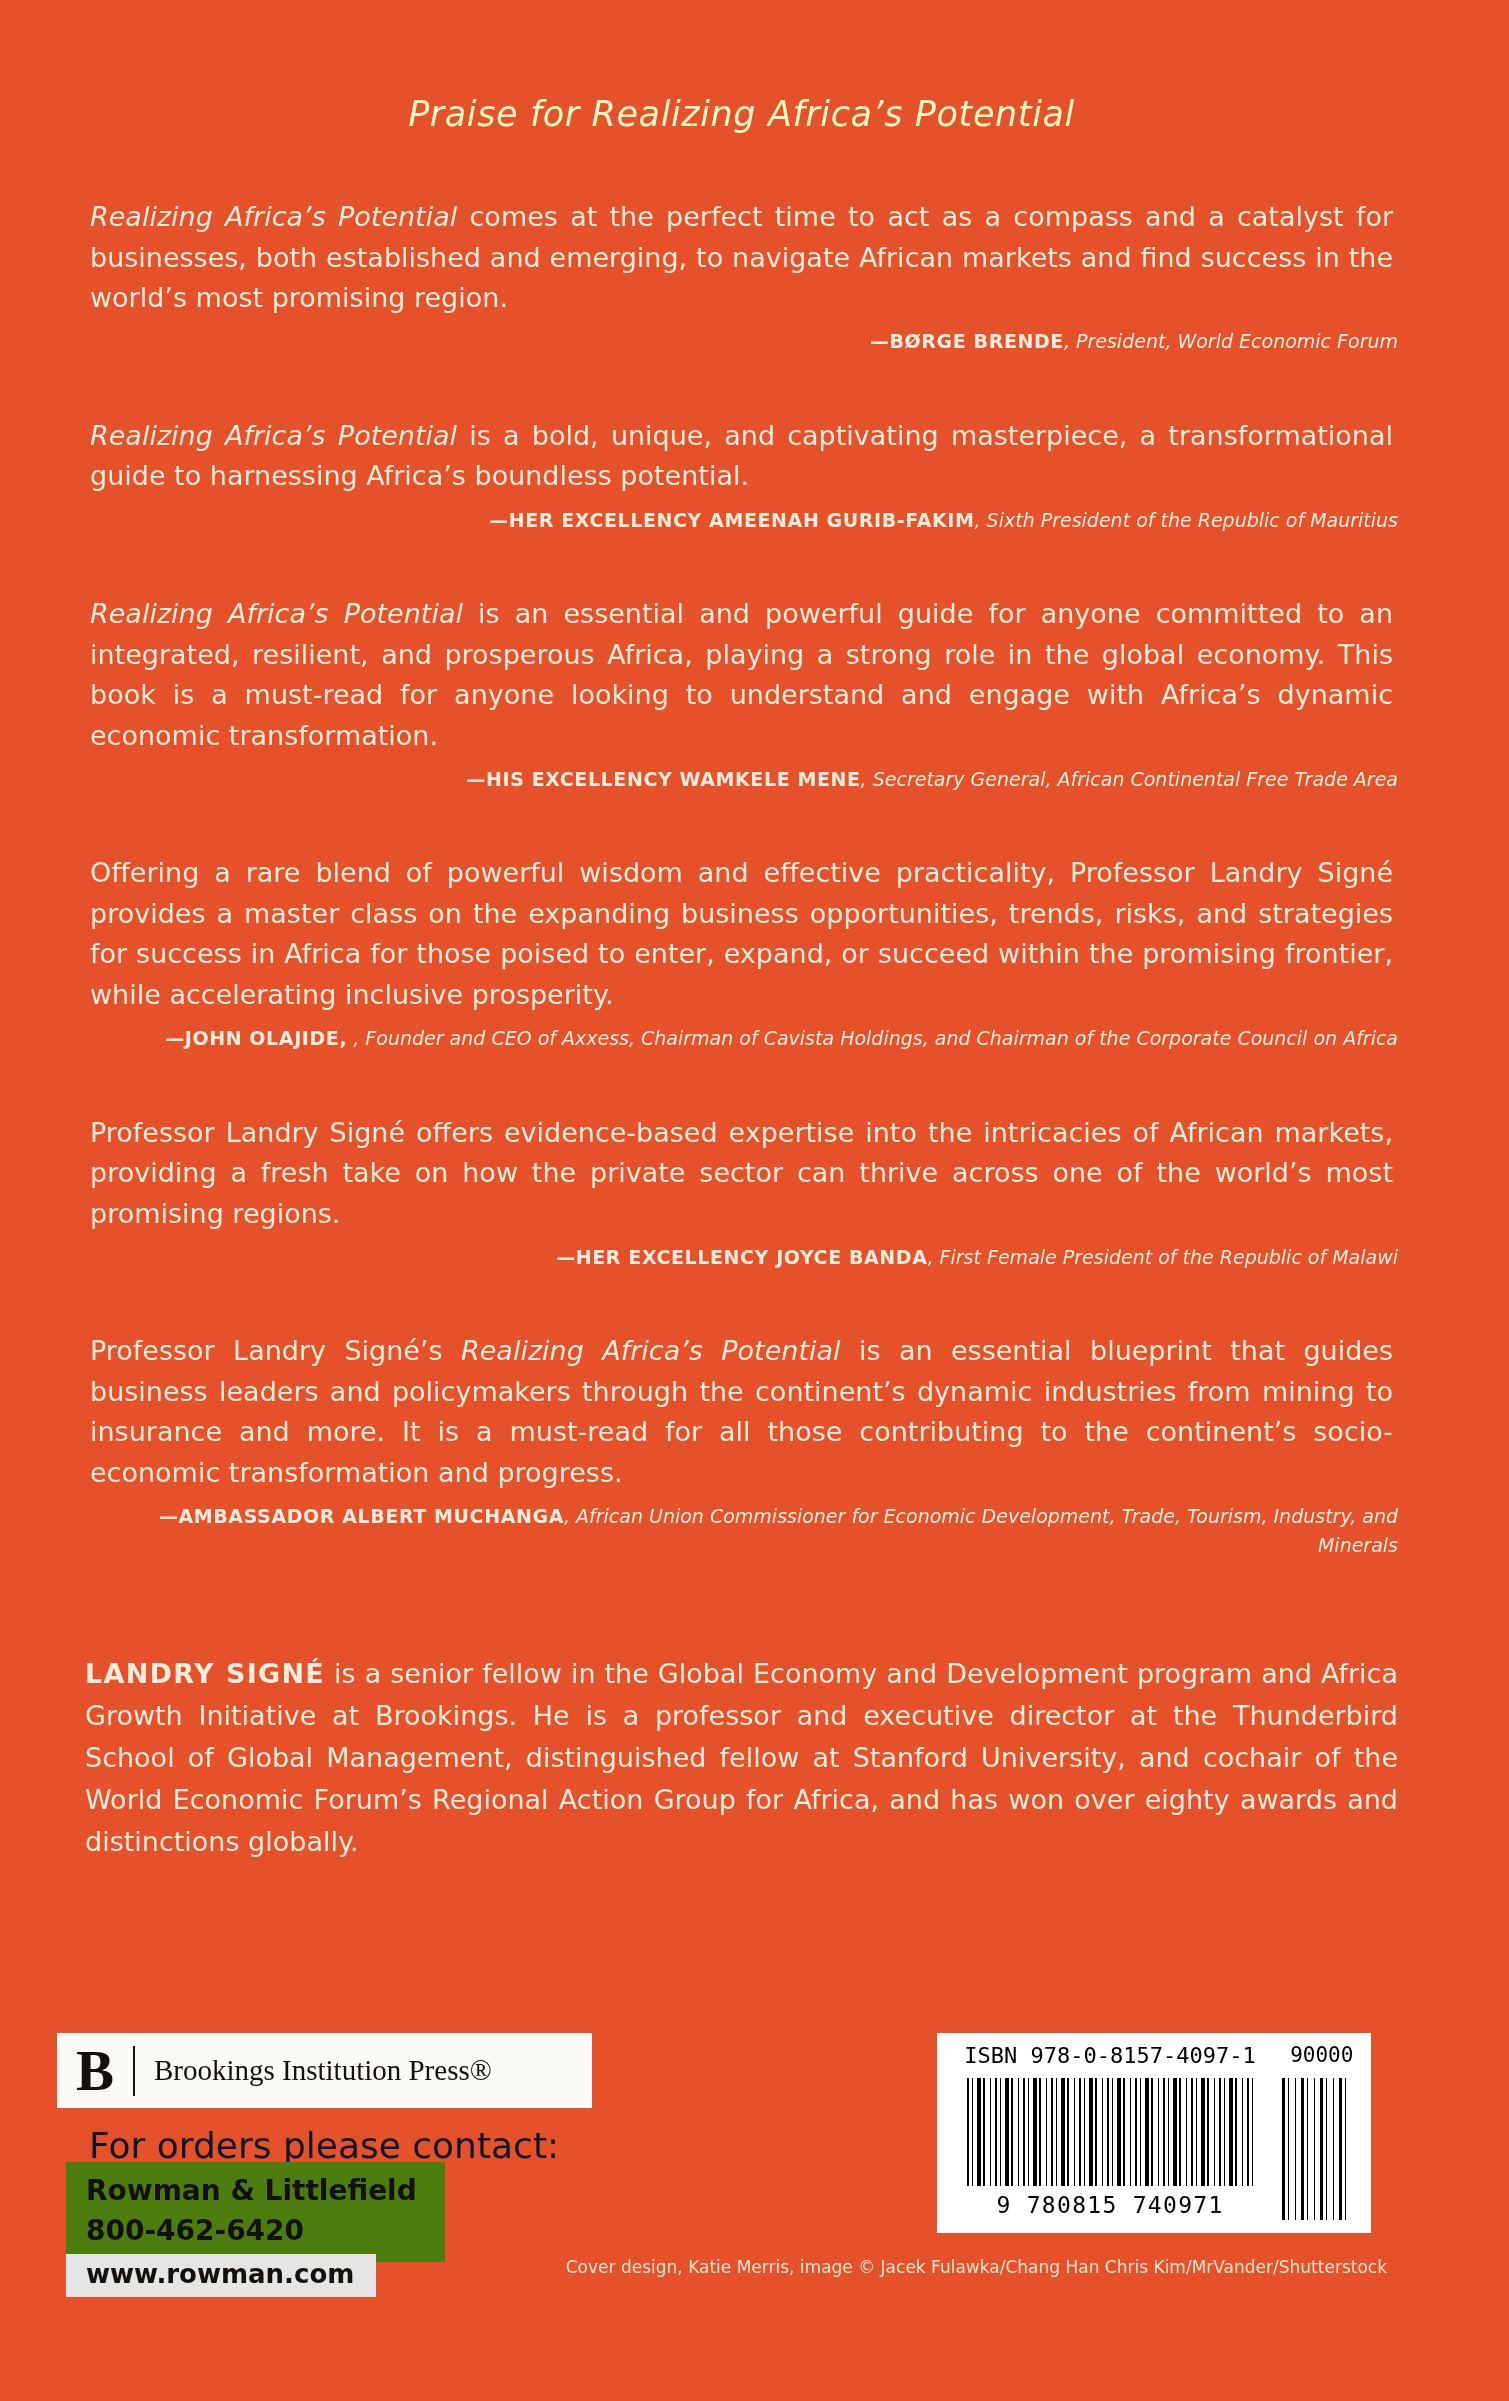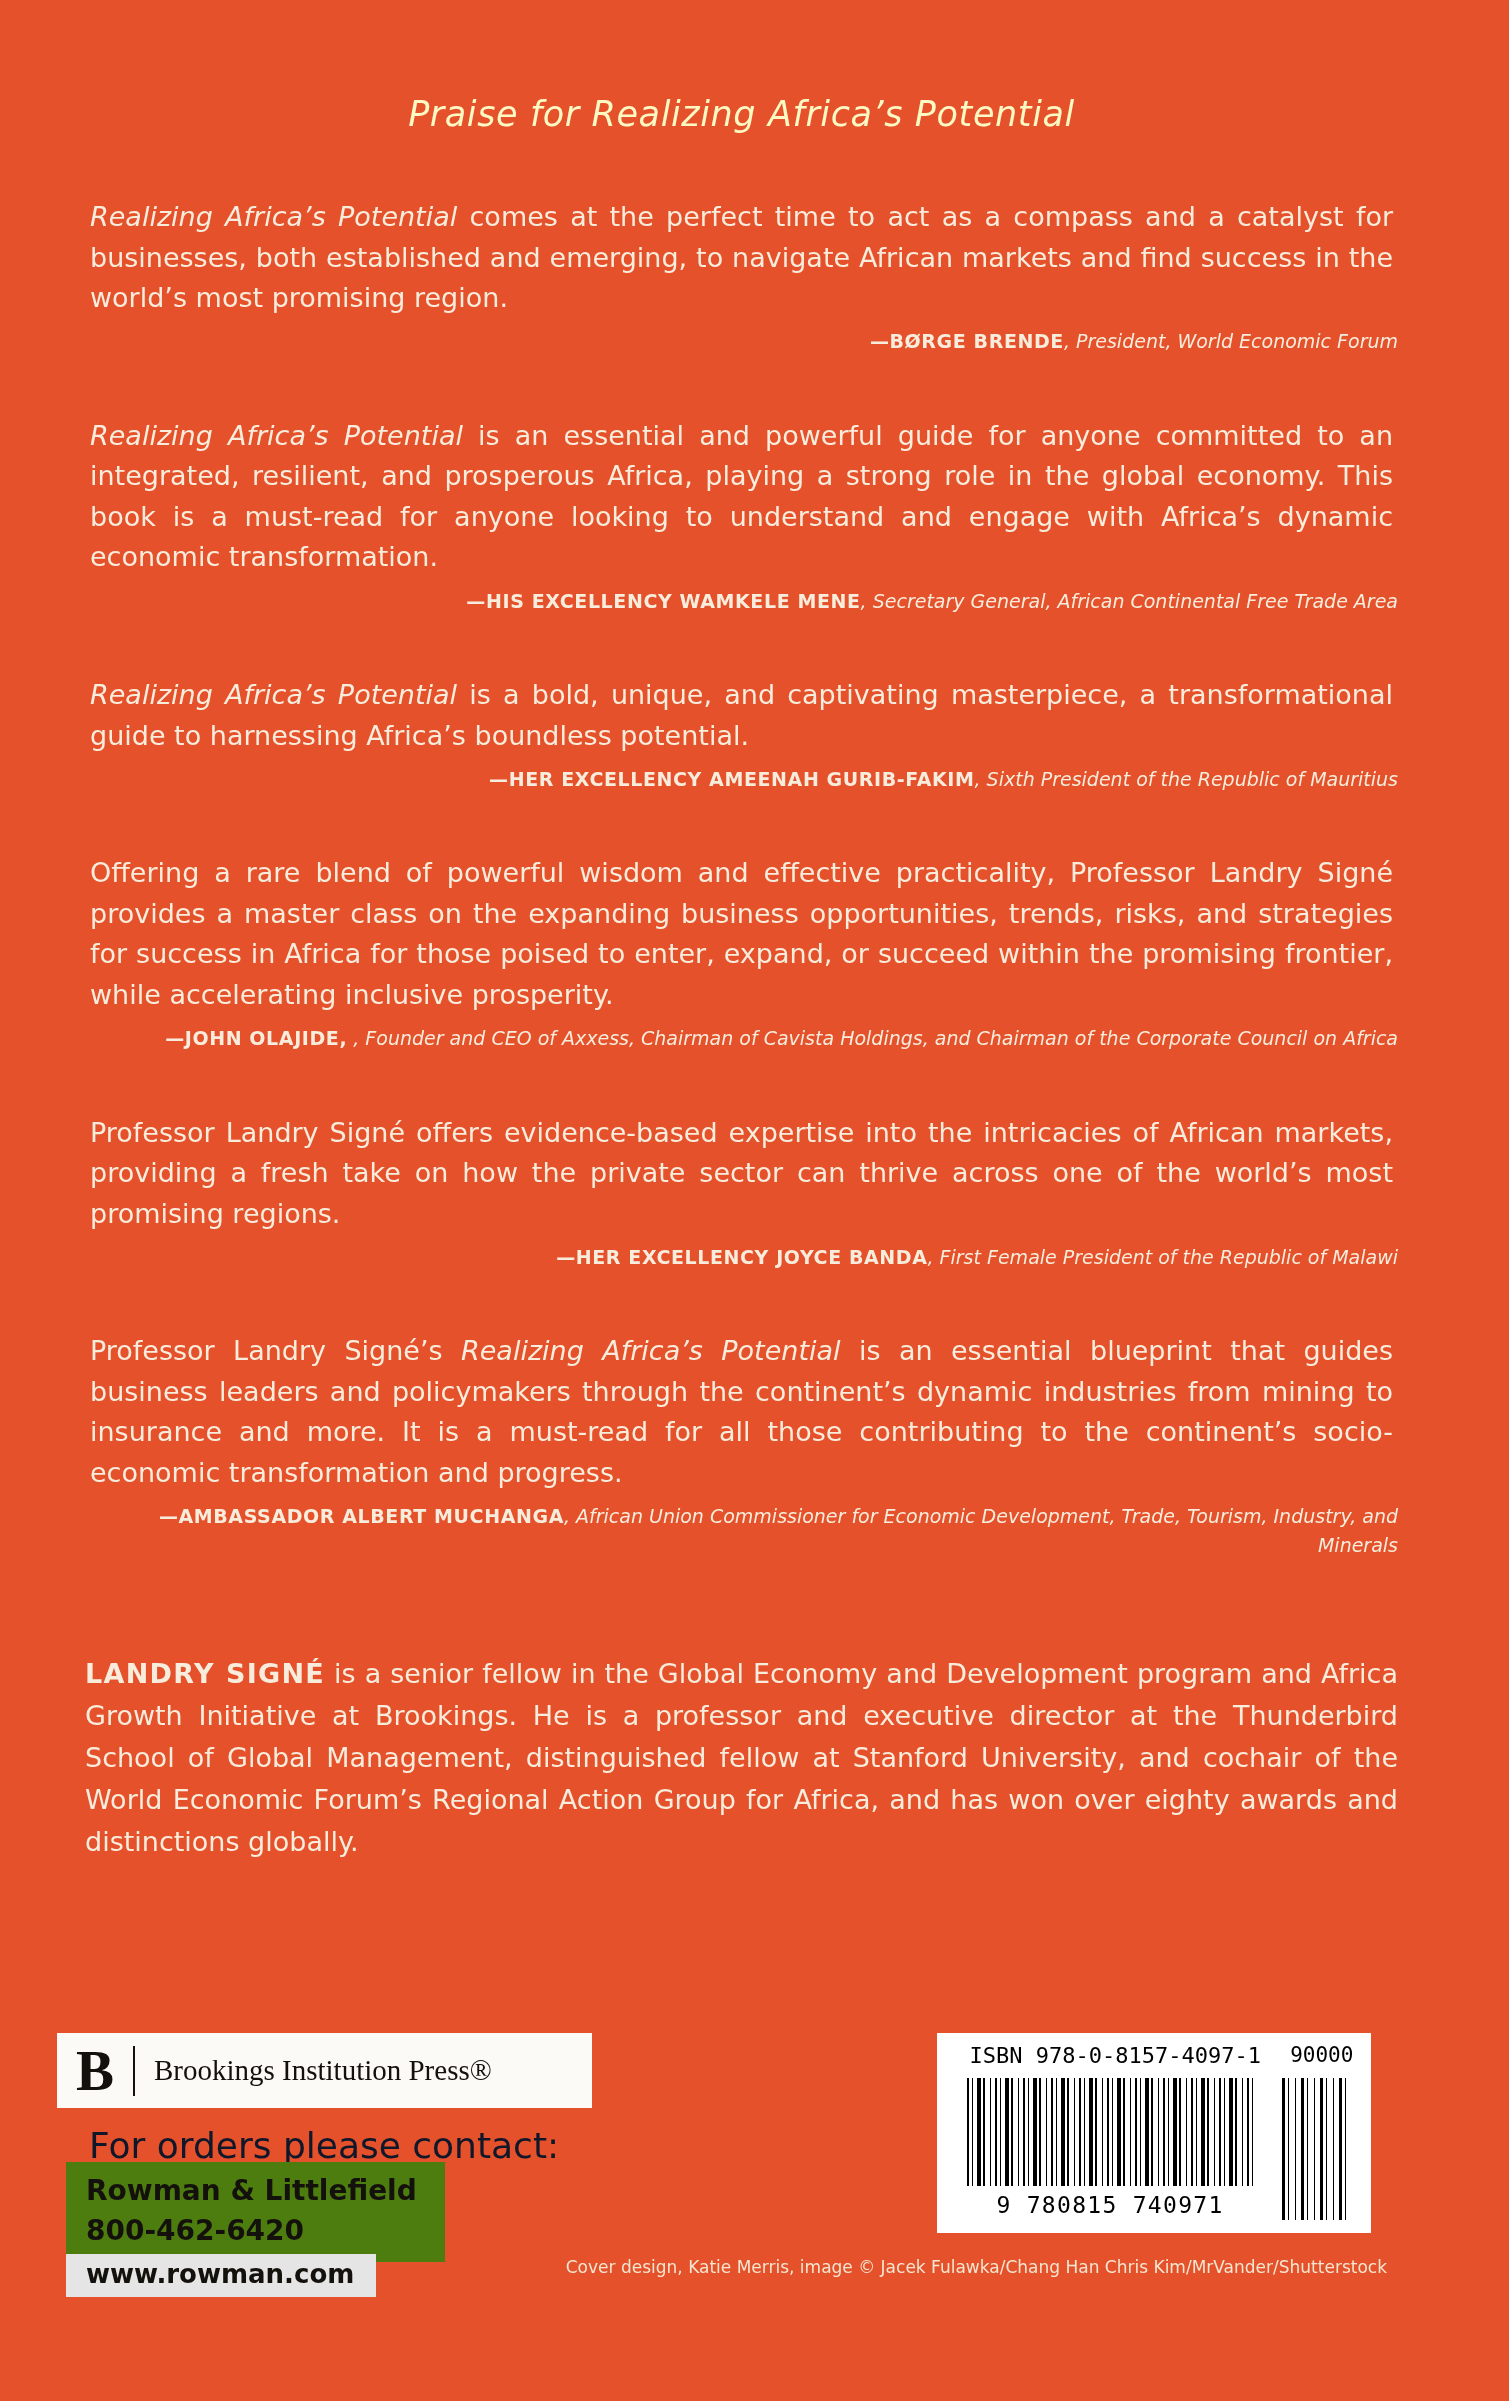--- a/index.html
+++ b/index.html
@@ -80,21 +80,21 @@
     padding: 5px 21.4px 7.5px 20px;
     font-weight: bold; font-size: 26px;
   }
   .barcode-box {
     position: absolute; left: 937px; top: 2033px;
     width: 434px; height: 200px;
     background: #FFFFFF; color: #000;
   }
   .isbn-label {
     position: absolute; left: 22px; top: 10px; width: 302px;
-    text-align: right;
+    text-align: center;
     font-family: "DejaVu Sans Mono", monospace;
     font-size: 22px;
   }
   .price-code {
     position: absolute; right: 17.6px; top: 10px;
     font-family: "DejaVu Sans Mono", monospace;
     font-size: 21px;
   }
   .bars-main {
     position: absolute; left: 30px; top: 45px; width: 286px; height: 108px;
@@ -127,27 +127,27 @@
 <div class="content">
 
   <h1 class="heading"><span>Praise for </span><span>Realizing Africa’s Potential</span></h1>
 
   <div class="blurb">
     <p class="blurb-text"><span></span><span class="it">Realizing Africa’s Potential</span><span> comes at the perfect time to act as a compass and a catalyst for businesses, both established and emerging, to navigate African markets and find success in the world’s most promising region.</span></p>
     <p class="attr"><span class="attr-name">—BØRGE BRENDE</span><span class="attr-role">, President, World Economic Forum</span></p>
   </div>
 
   <div class="blurb">
-    <p class="blurb-text"><span></span><span class="it">Realizing Africa’s Potential</span><span> is an essential and powerful guide for anyone committed to an integrated, resilient, and prosperous Africa, playing a strong role in the global economy. This book is a must-read for anyone looking to understand and engage with Africa’s dynamic economic transformation.</span></p>
-    <p class="attr"><span class="attr-name">—HIS EXCELLENCY WAMKELE MENE</span><span class="attr-role">, Secretary General, African Continental Free Trade Area</span></p>
+    <p class="blurb-text"><span></span><span class="it">Realizing Africa’s Potential</span><span> is a bold, unique, and captivating masterpiece, a transformational guide to harnessing Africa’s boundless potential.</span></p>
+    <p class="attr"><span class="attr-name">—HER EXCELLENCY AMEENAH GURIB-FAKIM</span><span class="attr-role">, Sixth President of the Republic of Mauritius</span></p>
   </div>
 
   <div class="blurb">
-    <p class="blurb-text"><span></span><span class="it">Realizing Africa’s Potential</span><span> is a bold, unique, and captivating masterpiece, a transformational guide to harnessing Africa’s boundless potential.</span></p>
-    <p class="attr"><span class="attr-name">—HER EXCELLENCY AMEENAH GURIB-FAKIM</span><span class="attr-role">, Sixth President of the Republic of Mauritius</span></p>
+    <p class="blurb-text"><span></span><span class="it">Realizing Africa’s Potential</span><span> is an essential and powerful guide for anyone committed to an integrated, resilient, and prosperous Africa, playing a strong role in the global economy. This book is a must-read for anyone looking to understand and engage with Africa’s dynamic economic transformation.</span></p>
+    <p class="attr"><span class="attr-name">—HIS EXCELLENCY WAMKELE MENE</span><span class="attr-role">, Secretary General, African Continental Free Trade Area</span></p>
   </div>
 
   <div class="blurb">
     <p class="blurb-text"><span></span><span class="it"></span><span>Offering a rare blend of powerful wisdom and effective practicality, Professor Landry Signé provides a master class on the expanding business opportunities, trends, risks, and strategies for success in Africa for those poised to enter, expand, or succeed within the promising frontier, while accelerating inclusive prosperity.</span></p>
     <p class="attr"><span class="attr-name">—JOHN OLAJIDE,</span><span class="attr-role"> , Founder and CEO of Axxess, Chairman of Cavista Holdings, and Chairman of the Corporate Council on Africa</span></p>
   </div>
 
   <div class="blurb">
     <p class="blurb-text"><span></span><span class="it"></span><span>Professor Landry Signé offers evidence-based expertise into the intricacies of African markets, providing a fresh take on how the private sector can thrive across one of the world’s most promising regions.</span></p>
     <p class="attr"><span class="attr-name">—HER EXCELLENCY JOYCE BANDA</span><span class="attr-role">, First Female President of the Republic of Malawi</span></p>

